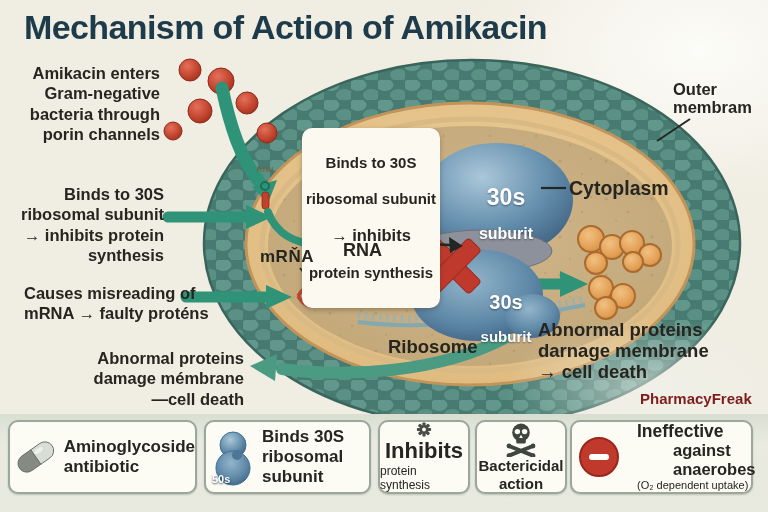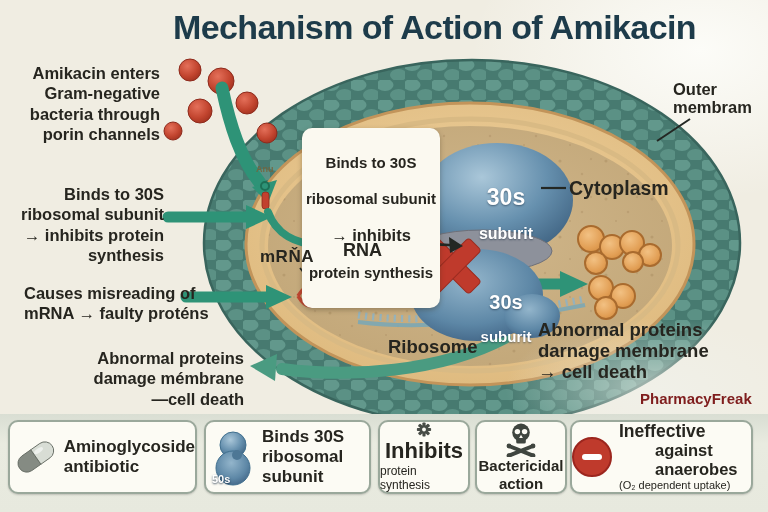--- a/index.html
+++ b/index.html
@@ -1,20 +1,20 @@
 <!DOCTYPE html>
 <html style="--title: #1d3b4a; --accent-green: #2e9377; --membrane-teal: #55887f; --ribosome-blue: #5e89a8; --cross-red: #bf3a2c; --protein-orange: #e2a05a; --background: #f0ede2;"><head>
 <meta charset="utf-8">
 <style>
   html,body{margin:0;padding:0;background:#ccc;}
   .stage{position:relative;width:768px;height:512px;overflow:hidden;
          font-family:"Liberation Sans",sans-serif;background:#f0ede2;}
   .scene{position:absolute;left:0;top:0;}
   .lbl{position:absolute;color:#26251f;white-space:pre-line;line-height:1.24;font-weight:600;}
-  .title{left:24px;top:10px;width:672px;text-align:right;font-size:34px;font-weight:800;
+  .title{left:24px;top:10px;width:672px;text-align:left;font-size:34px;font-weight:800;
          letter-spacing:-0.6px;color:var(--title,#1d3b4a);line-height:1.05;}
   .note-entry{left:8px;top:63px;width:152px;text-align:right;font-size:16.5px;}
   .note-binds{left:2px;top:184px;width:162px;text-align:right;font-size:16.5px;}
   .note-misreading{left:24px;top:283px;width:200px;text-align:left;font-size:16.5px;}
   .note-abnormal-left{left:86px;top:348px;width:158px;text-align:right;font-size:16.5px;}
   .callout{left:302px;top:128px;width:130px;background:#fbf9f0;border-radius:10px;
            box-shadow:0 2px 5px rgba(60,50,30,.35);padding:8px 4px;text-align:center;
            font-size:15px;line-height:1.2;}
   .callout .bold-line{font-weight:800;font-size:16.5px;}
   .outer-membrane{left:452px;top:108px;font-size:19.5px;}
@@ -37,21 +37,21 @@
   
   .legend{position:absolute;left:0;top:414px;width:768px;height:98px;
           background:linear-gradient(#d9ded3,#e9ebe0 30%,#e7e9de);}
   .lbox{position:absolute;top:6px;height:74px;background:#fcfbf4;border:2px solid #9aa89b;
         border-radius:10px;box-shadow:0 1px 2px rgba(0,0,0,.18);display:flex;align-items:center;
         box-sizing:border-box;}
   .b1{left:8px;width:189px;padding-left:6px;gap:8px;}
   .b2{left:204px;width:167px;padding-left:4px;gap:6px;}
   .b3{left:378px;width:92px;flex-direction:column;justify-content:center;}
   .b4{left:475px;width:92px;flex-direction:column;justify-content:center;}
-  .b5{left:570px;width:183px;padding-left:0;gap:7px;}
+  .b5{left:570px;width:183px;padding-left:7px;gap:18px;}
   .lbox .txt{color:#26251f;font-size:17px;font-weight:600;line-height:1.16;white-space:pre-line;}
   .b3 .t1{font-size:22px;font-weight:700;color:#26251f;margin-top:1px;}
   .b3 .t2{font-size:12px;font-weight:500;color:#26251f;}
   .b4 .txt{font-size:15px;font-weight:700;text-align:center;}
   .b5 .col{display:flex;flex-direction:column;}
   .b5 .t1{font-size:17.5px;font-weight:600;color:#26251f;line-height:1.1;}
   .b5 .t2{font-size:16.5px;font-weight:600;color:#26251f;line-height:1.1;margin-left:36px;}
   .b5 .t3{font-size:11px;font-weight:500;color:#26251f;line-height:1.2;margin-top:1px;}
   .ribo-icon-wrap{position:relative;width:46px;height:64px;flex:0 0 auto;}
   .ribo-badge{position:absolute;left:2px;bottom:4px;color:#fff;font-size:11px;font-weight:700;

